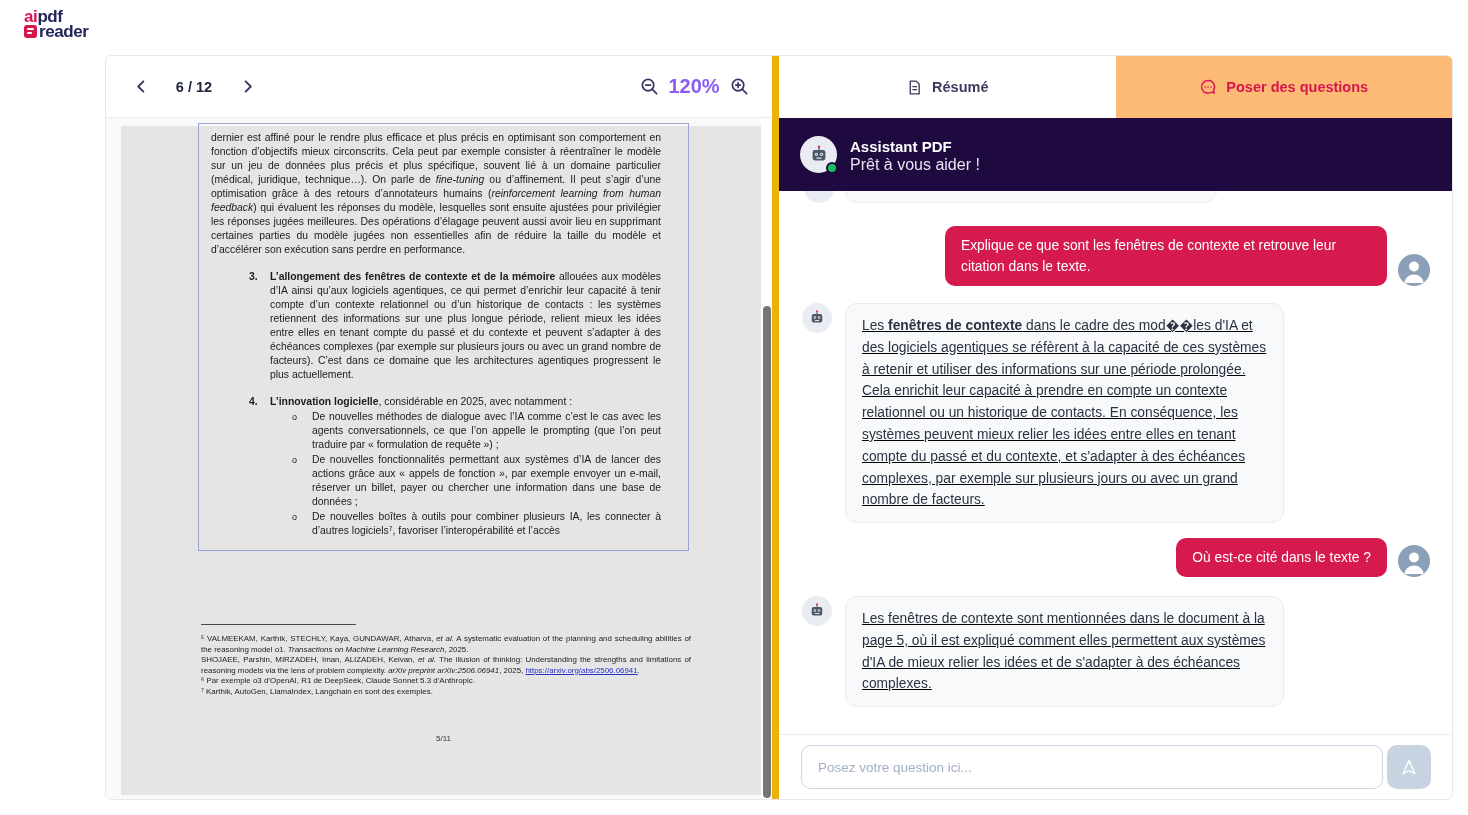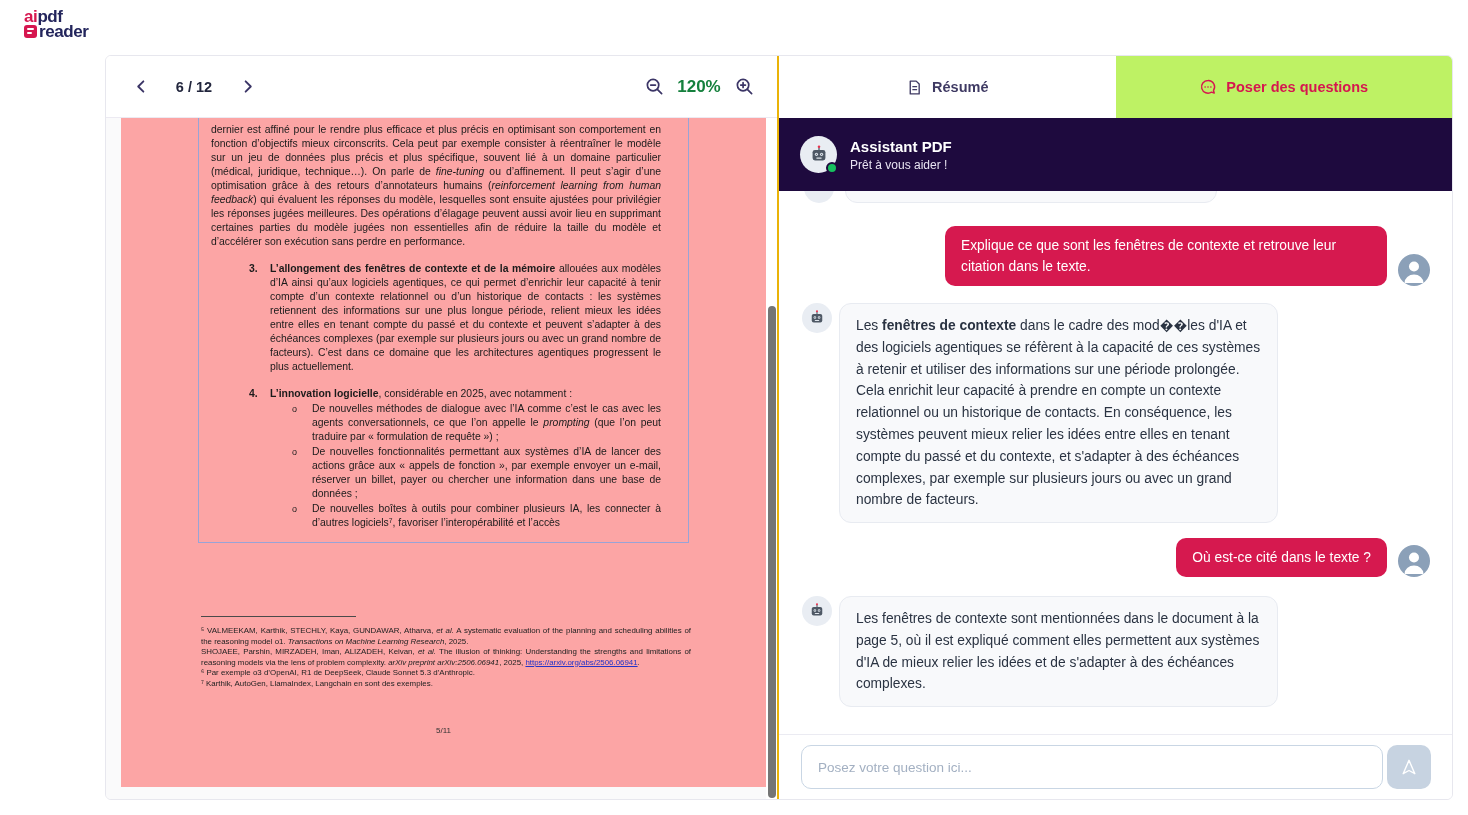--- a/index.html
+++ b/index.html
@@ -9,66 +9,66 @@
   .logo { position:absolute; left:24px; top:9px; cursor:pointer; }
   .logo .l1, .logo .l2 { display:flex; align-items:center; font-weight:800; font-size:17px; line-height:15px; letter-spacing:-0.4px; }
   .logo .red  { color:#d6164f; }
   .logo .navy { color:#23255c; }
   .logo-book { width:13px; height:13px; background:#d6164f; border-radius:3px; margin-right:2px; position:relative; }
   .logo-book::before { content:""; position:absolute; left:3px; top:3px; width:7px; height:2px; background:#fff; border-radius:1px; }
   .logo-book::after  { content:""; position:absolute; left:3px; top:7px; width:5px; height:2px; background:#fff; border-radius:1px; }
 
   
   .main { position:absolute; left:105px; top:55px; width:1348px; height:745px; border:1px solid #e7e7ee; border-radius:6px; display:flex; overflow:hidden; background:#fff; }
-  .left-pane  { width:673px; display:flex; flex-direction:column; border-right:2px solid #eab308; }
+  .left-pane  { width:673px; display:flex; flex-direction:column; border-right:7px solid #eab308; }
   .right-pane { flex:1; display:flex; flex-direction:column; position:relative; }
 
   
   .toolbar { height:62px; border-bottom:1px solid #eceaf2; display:flex; align-items:center; background:#fff; flex:none; }
   .tb-btn { width:34px; height:34px; display:flex; align-items:center; justify-content:center; background:none; border:none; cursor:pointer; border-radius:6px; }
   .page-indicator { font-size:14.5px; font-weight:700; color:#22263d; width:72px; text-align:center; }
-  .zoom-level { font-size:17px; font-weight:700; color:#15803d; width:56px; text-align:center; }
+  .zoom-level { font-size:20px; font-weight:700; color:#8b5cf6; width:56px; text-align:center; }
   .tb-left  { display:flex; align-items:center; margin-left:18px; }
   .tb-right { display:flex; align-items:center; margin-left:auto; margin-right:16px; }
 
   
   .tabs { height:62px; display:flex; flex:none; }
   .tab { flex:1; display:flex; align-items:center; justify-content:center; gap:9px; font-size:14.5px; font-weight:600; cursor:pointer; }
   .tab-summary { background:#fff; color:#3f3a63; }
-  .tab-ask     { background:#bef264; color:#d6164f; }
+  .tab-ask     { background:#fdba74; color:#d6164f; }
 
   
   .asst-header { height:73px; background:#1e0a3e; display:flex; align-items:center; padding-left:21px; gap:13px; flex:none; }
   .asst-avatar { position:relative; width:37px; height:37px; border-radius:50%; background:#e9edf3; display:flex; align-items:center; justify-content:center; flex:none; }
   .status-dot { position:absolute; right:-1px; bottom:-1px; width:12px; height:12px; border-radius:50%; background:#17c05f; border:2px solid #1e0a3e; }
   .asst-name   { color:#fff; font-size:15px; font-weight:700; line-height:20px; }
-  .asst-status { color:#e9e4f2; font-size:12px; line-height:16px; }
+  .asst-status { color:#e9e4f2; font-size:16px; line-height:16px; }
 
   
   .chat-area { position:relative; flex:1; overflow:hidden; background:#fff; }
   .bubble-asst { background:#f8f9fb; border:1px solid #e8ebf1; border-radius:12px; color:#2a3342; font-size:13.8px; line-height:21.8px; padding:11px 16px; }
   .bubble-user { background:#d6194f; border-radius:10px; color:#fff; font-size:13.8px; line-height:21px; padding:9px 16px; }
-  .row-asst { position:absolute; left:23px; display:flex; gap:7px; align-items:flex-start; }
+  .row-asst { position:absolute; left:23px; display:flex; gap:13px; align-items:flex-start;text-decoration:underline; }
   .row-user { position:absolute; right:22px; display:flex; gap:11px; align-items:flex-end; }
   .avatar-bot { width:30px; height:30px; border-radius:50%; background:#e9edf3; display:flex; align-items:center; justify-content:center; flex:none; }
   .avatar-user { width:32px; height:32px; border-radius:50%; background:#8ba0b8; overflow:hidden; position:relative; flex:none; }
   .frag-bubble { position:absolute; left:66px; top:-18px; width:372px; height:30px; background:#f8f9fb; border:1px solid #e8ebf1; border-radius:12px; }
   .frag-avatar { position:absolute; left:25px; top:-18px; width:30px; height:30px; border-radius:50%; background:#e9edf3; }
   .w-asst { width:439px; }
   .w-user1 { max-width:442px; }
 
   
   .input-bar { height:65px; border-top:1px solid #ebebf2; display:flex; align-items:center; padding:0 21px 0 22px; gap:4px; background:#fff; flex:none; }
   .question-input { flex:1; height:44px; border:1px solid #c9d6e4; border-radius:10px; padding:0 16px; font-size:13.5px; font-family:"Liberation Sans",sans-serif; color:#333; outline:none; }
   .question-input::placeholder { color:#a3b0c2; }
   .send-btn { width:44px; height:44px; border:none; border-radius:10px; background:#c7d3e1; display:flex; align-items:center; justify-content:center; cursor:pointer; flex:none; }
 
   
   .viewer { position:relative; flex:1; background:#fafafb; overflow:hidden; }
-  .pdf-page { position:absolute; left:15px; top:0; width:645px; height:669px; background:#fca5a5; }
+  .pdf-page { position:absolute; left:15px; top:8px; width:645px; height:669px; background:#e5e5e5; }
   .textblock { position:absolute; left:77px; top:-3px; width:491px; border:1px solid #99a3d6; padding:7px 27px 12px 12px; }
   .pdf-text { font-size:10.4px; line-height:14px; color:#1b1b1b; text-align:justify; }
   .pdf-item { display:flex; margin-top:13px; }
   .pdf-item .num  { width:21px; margin-left:38px; flex:none; font-size:10.4px; line-height:14px; color:#1b1b1b; font-weight:700; }
   .pdf-item .body { flex:1; }
   .pdf-bullet { display:flex; margin-top:1px; }
   .pdf-bullet .marker { width:20px; margin-left:22px; flex:none; font-size:9px; line-height:14px; color:#1b1b1b; }
   .pdf-bullet .body { flex:1; }
   .footnotes { position:absolute; left:80px; right:75px; top:498px; }
   .fn-rule { width:155px; border-top:1.5px solid #4a4a4a; margin-bottom:9px; }
@@ -144,21 +144,21 @@
             <span class="num">3.</span>
             <span class="body pdf-text"><span style="font-weight: 700;">L’allongement des fenêtres de contexte et de la mémoire</span><span> allouées aux modèles d’IA ainsi qu’aux logiciels agentiques, ce qui permet d’enrichir leur capacité à tenir compte d’un contexte relationnel ou d’un historique de contacts : les systèmes retiennent des informations sur une plus longue période, relient mieux les idées entre elles en tenant compte du passé et du contexte et peuvent s’adapter à des échéances complexes (par exemple sur plusieurs jours ou avec un grand nombre de facteurs). C’est dans ce domaine que les architectures agentiques progressent le plus actuellement.</span></span>
           </div>
 
           <div class="pdf-item">
             <span class="num">4.</span>
             <div class="body">
               <div class="pdf-text"><span style="font-weight: 700;">L’innovation logicielle</span><span>, considérable en 2025, avec notamment :</span></div>
               <div class="pdf-bullet">
                 <span class="marker">o</span>
-                <span class="body pdf-text"><span>De nouvelles méthodes de dialogue avec l’IA comme c’est le cas avec les agents conversationnels, ce que l’on appelle le </span><span style="font-style: italic; margin-top: 6px;">prompting</span><span> (que l’on peut traduire par « formulation de requête ») ;</span></span>
+                <span class="body pdf-text"><span>De nouvelles méthodes de dialogue avec l’IA comme c’est le cas avec les agents conversationnels, ce que l’on appelle le </span><span style=" margin-top: 6px;">prompting</span><span> (que l’on peut traduire par « formulation de requête ») ;</span></span>
               </div>
               <div class="pdf-bullet">
                 <span class="marker">o</span>
                 <span class="body pdf-text"><span>De nouvelles fonctionnalités permettant aux systèmes d’IA de lancer des actions grâce aux « appels de fonction », par exemple envoyer un e-mail, réserver un billet, payer ou chercher une information dans une base de données ;</span></span>
               </div>
               <div class="pdf-bullet">
                 <span class="marker">o</span>
                 <span class="body pdf-text"><span>De nouvelles boîtes à outils pour combiner plusieurs IA, les connecter à d’autres logiciels⁷, favoriser l’interopérabilité et l’accès</span></span>
               </div>
             </div>

